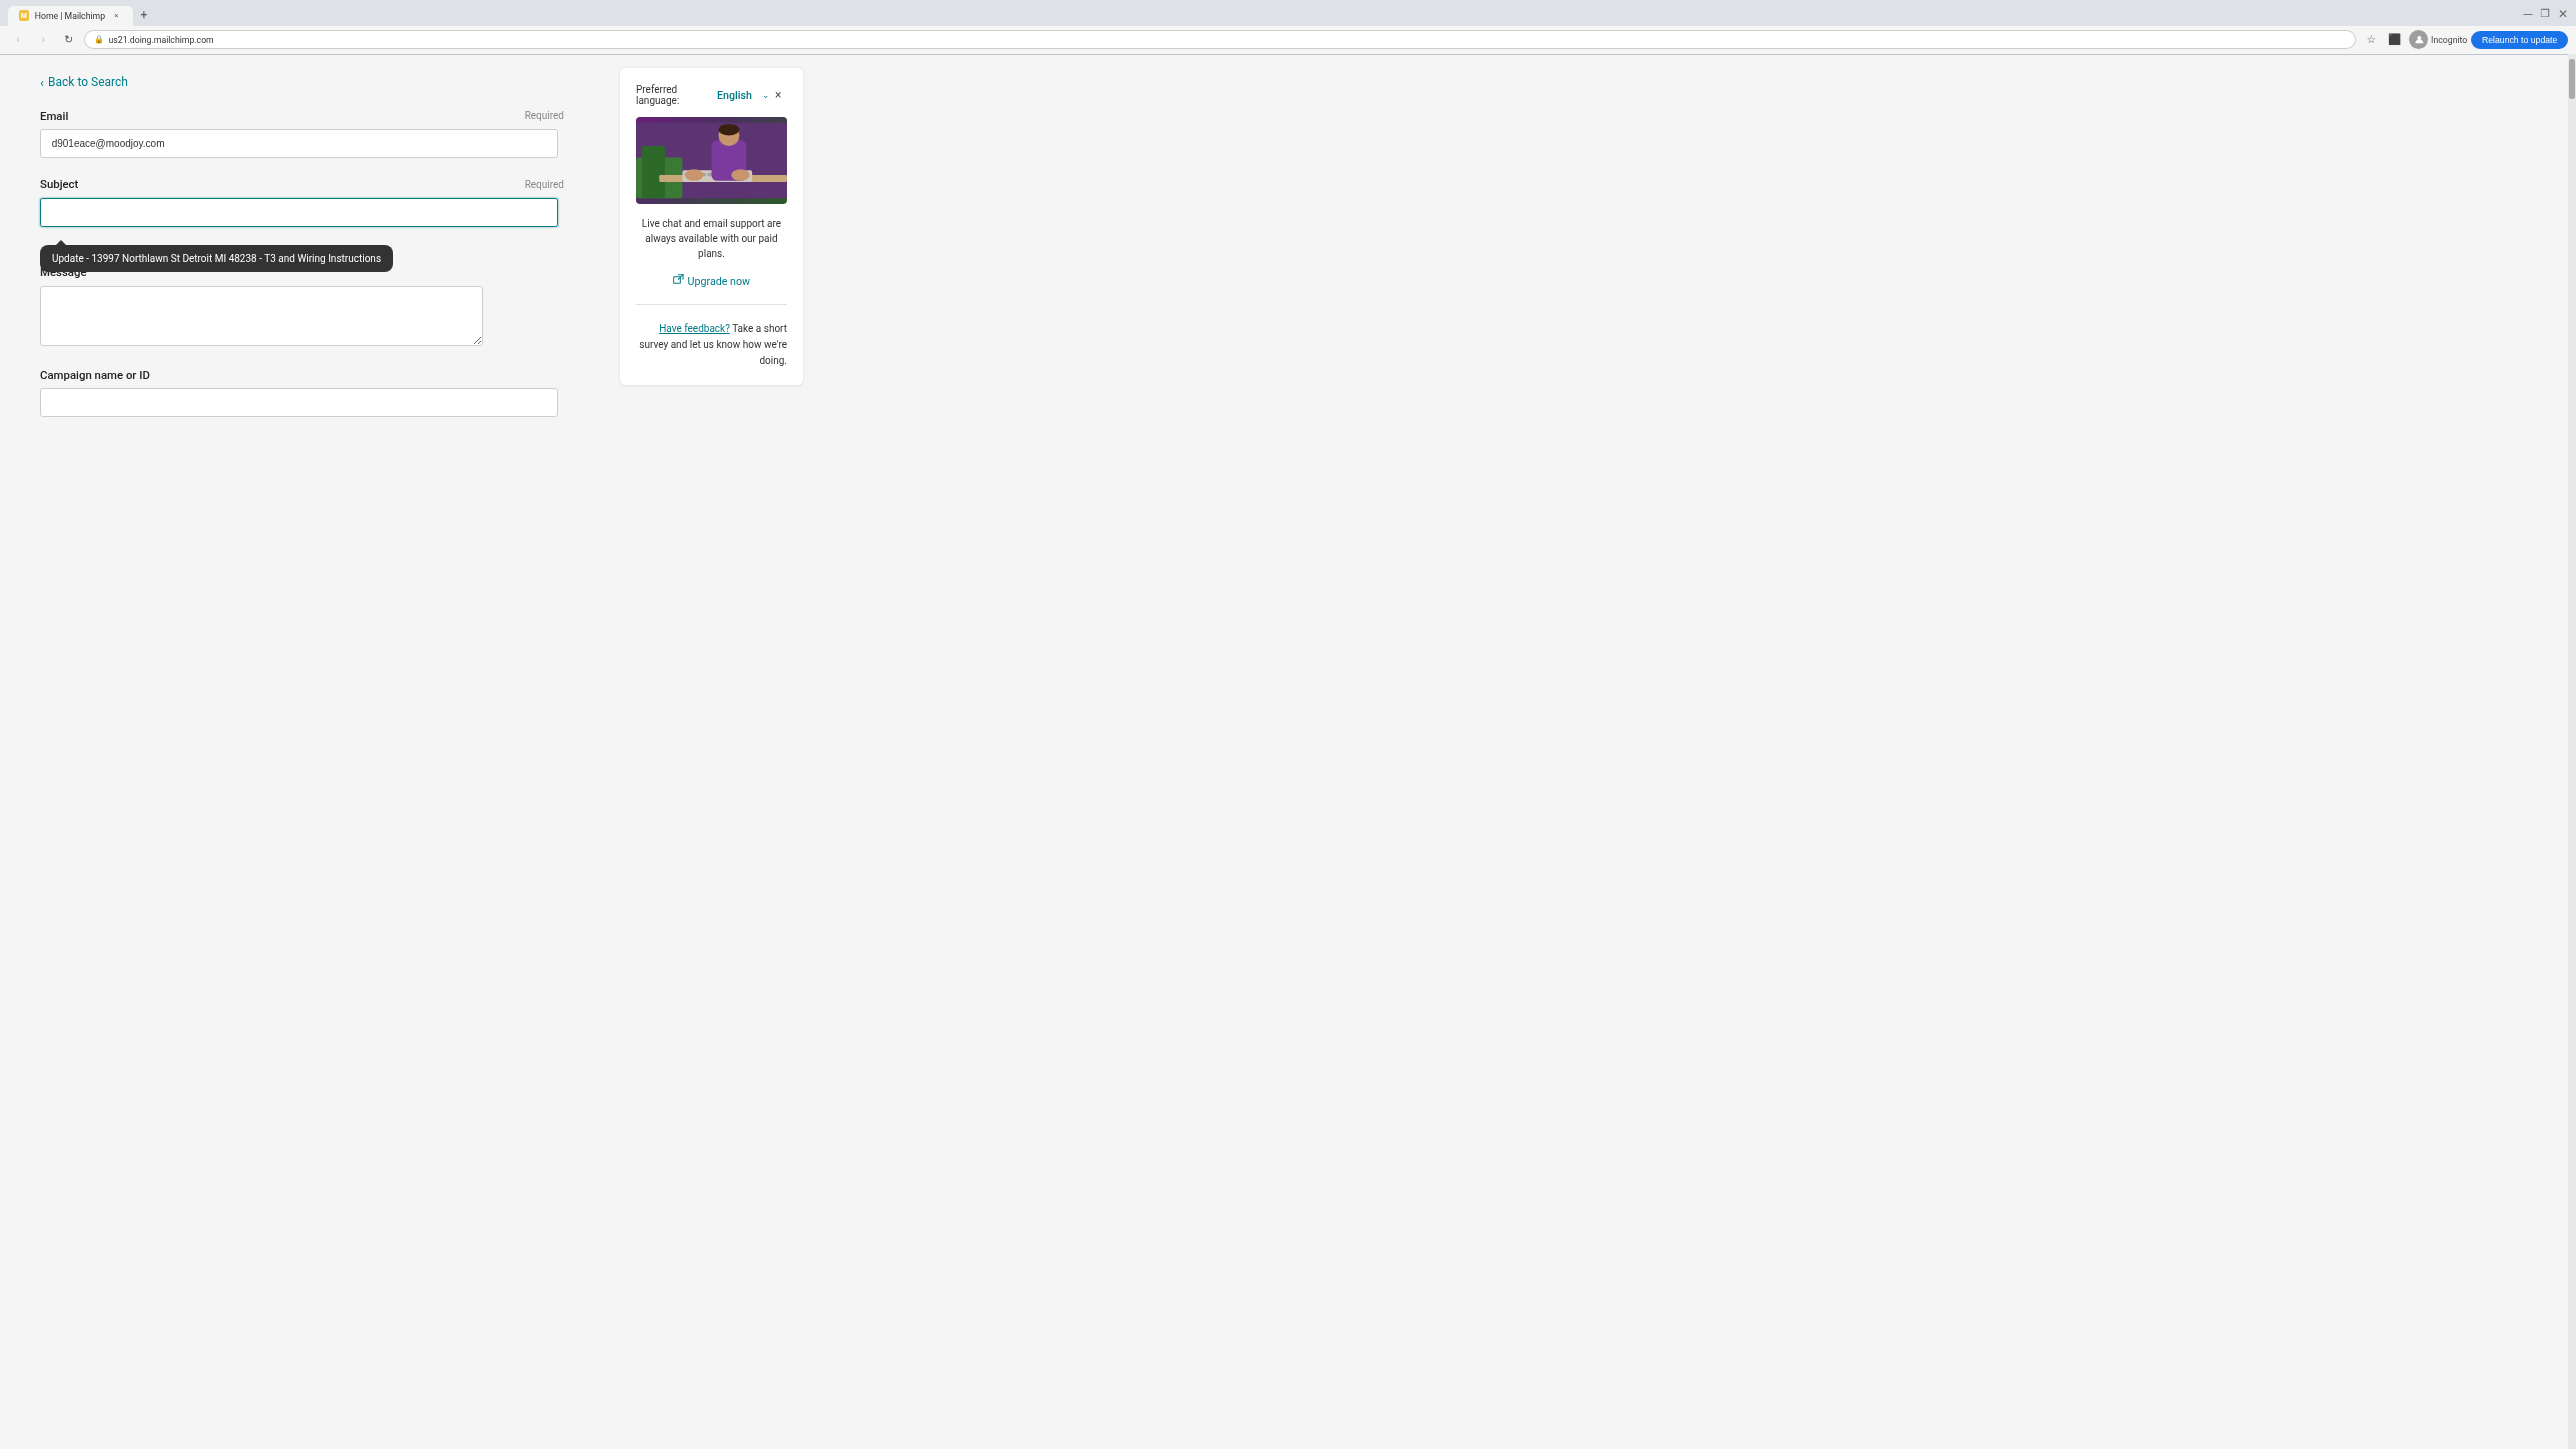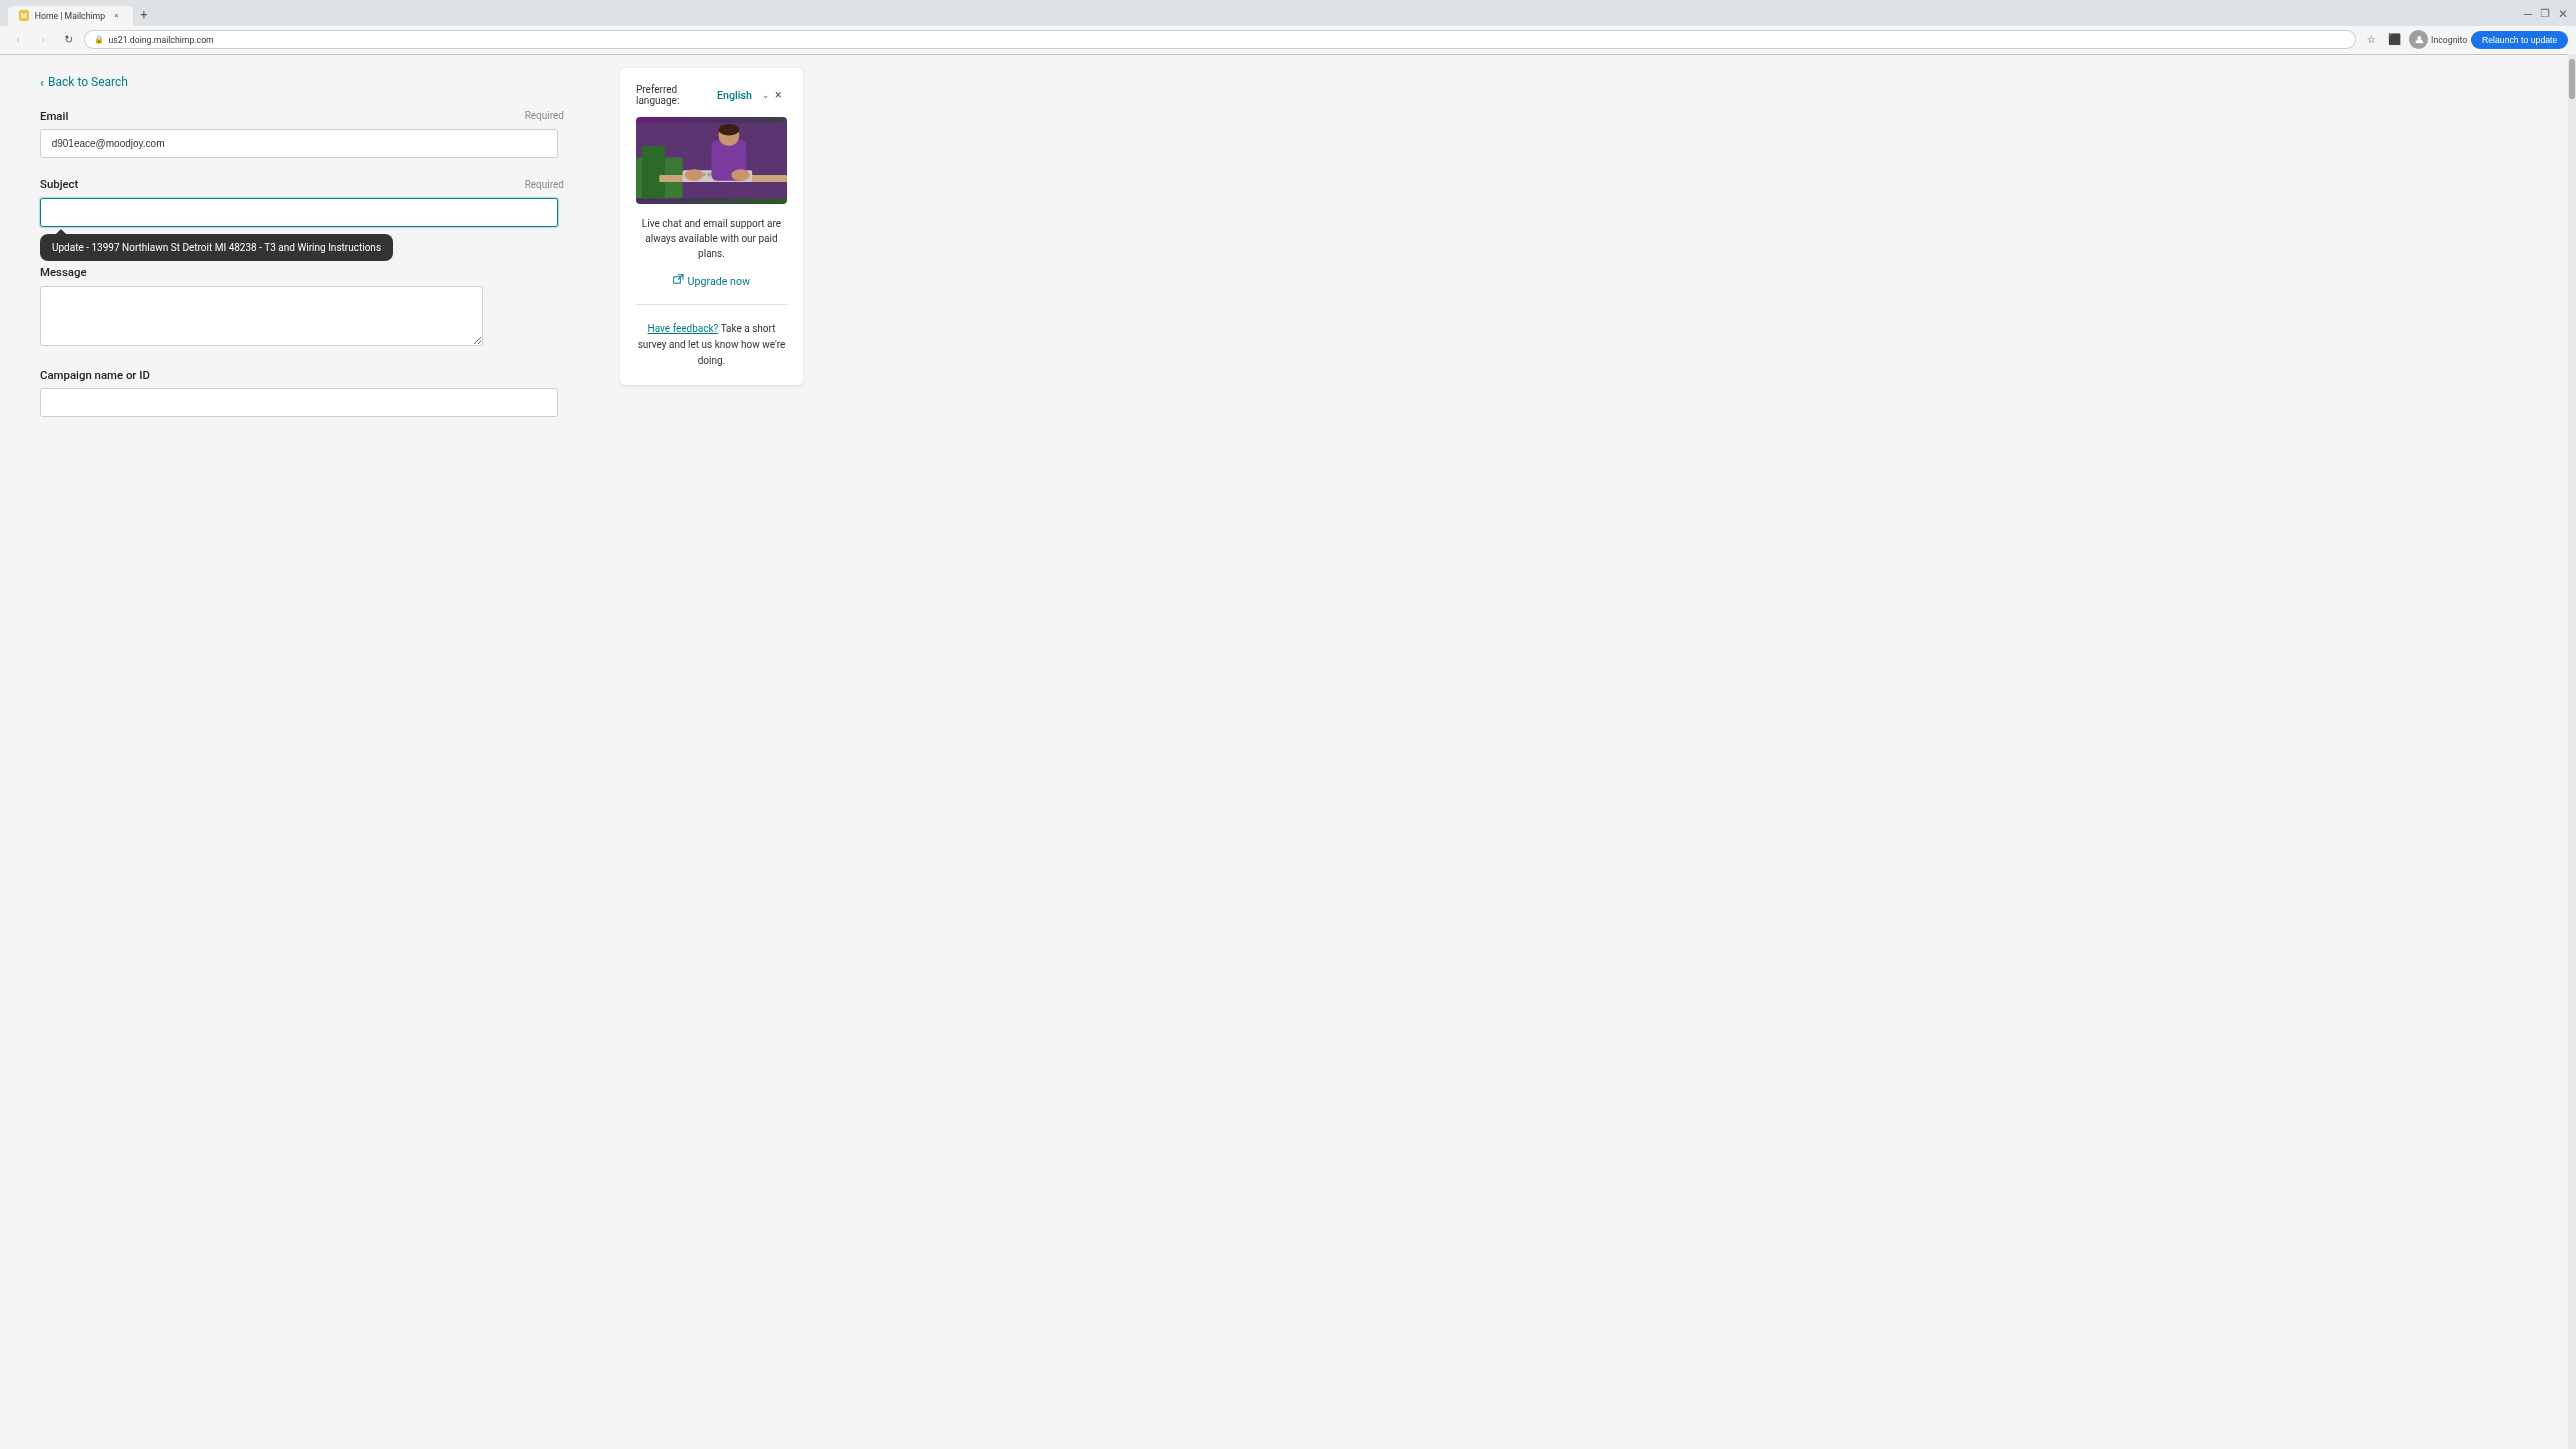--- a/index.html
+++ b/index.html
@@ -232,21 +232,21 @@
     }
     .form-hint {
       font-size: 9.4px;
       color: #888;
       margin-top: 5.4px;
     }
 
     
     .autocomplete-dropdown {
       position: absolute;
-      top: 57px;
+      top: 68px;
       left: 0;
       background: #333;
       color: #fff;
       padding: 8px 12px;
       border-radius: 8px;
       font-size: 10px;
       white-space: nowrap;
       z-index: 100;
       cursor: pointer;
     }
@@ -337,21 +337,21 @@
 
     .sidebar-divider {
       border: none;
       border-top: 0.7px solid #e0e0e0;
       margin: 16px 0;
     }
 
     .feedback-text {
       font-size: 10px;
       color: #333;
-      text-align: center;
+      text-align: right;
       line-height: 1.6;
     }
     .feedback-link {
       color: #007c89;
       text-decoration: underline;
       cursor: pointer;
     }
 
     
     .scrollbar-track {

